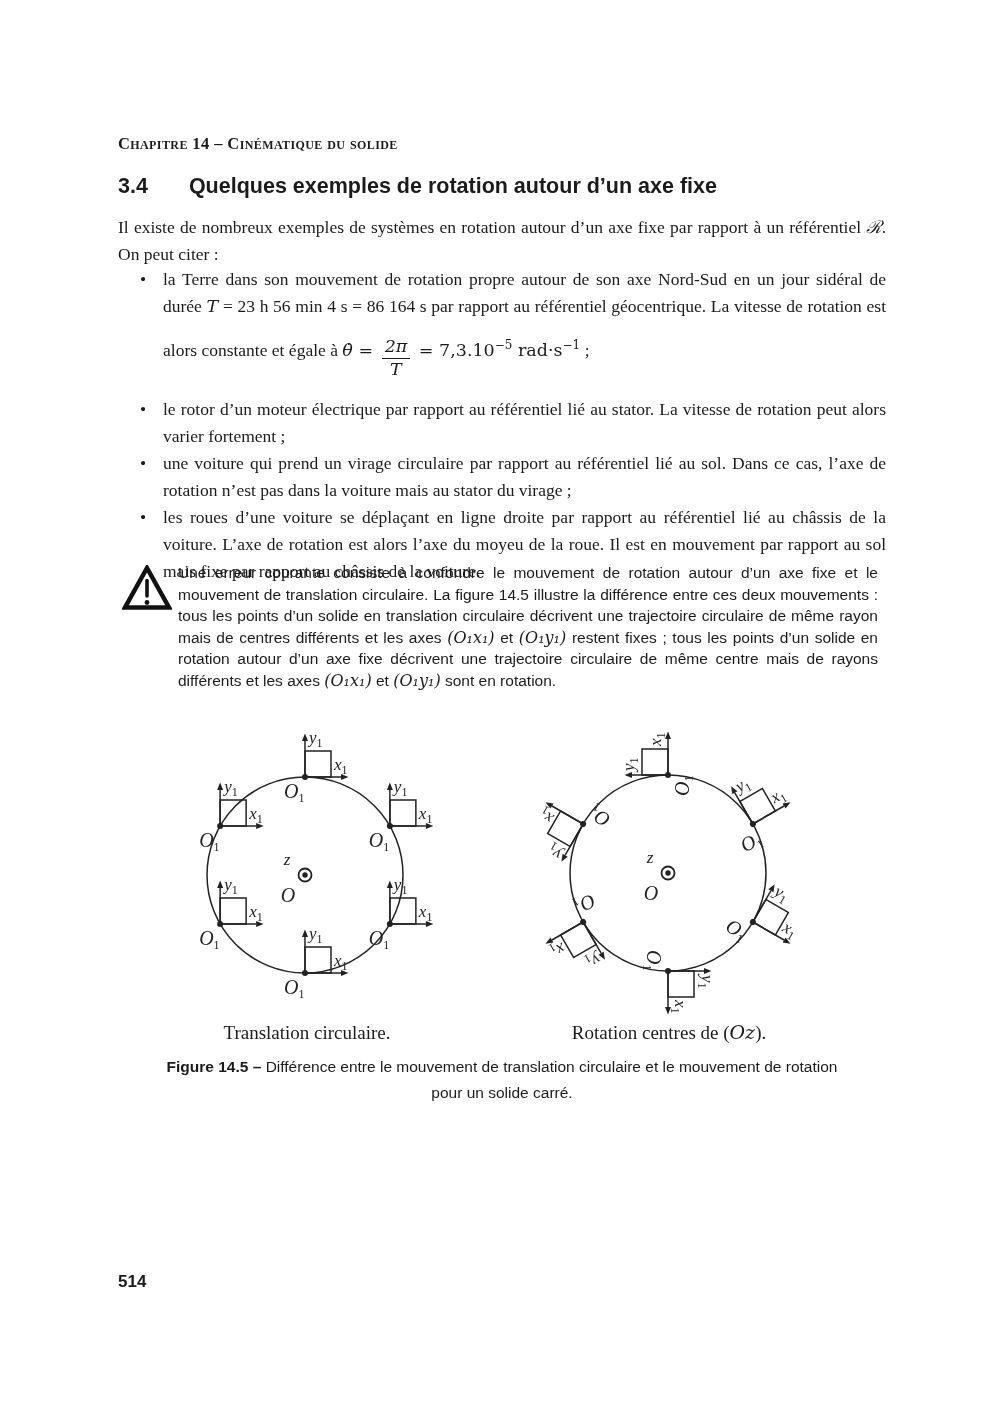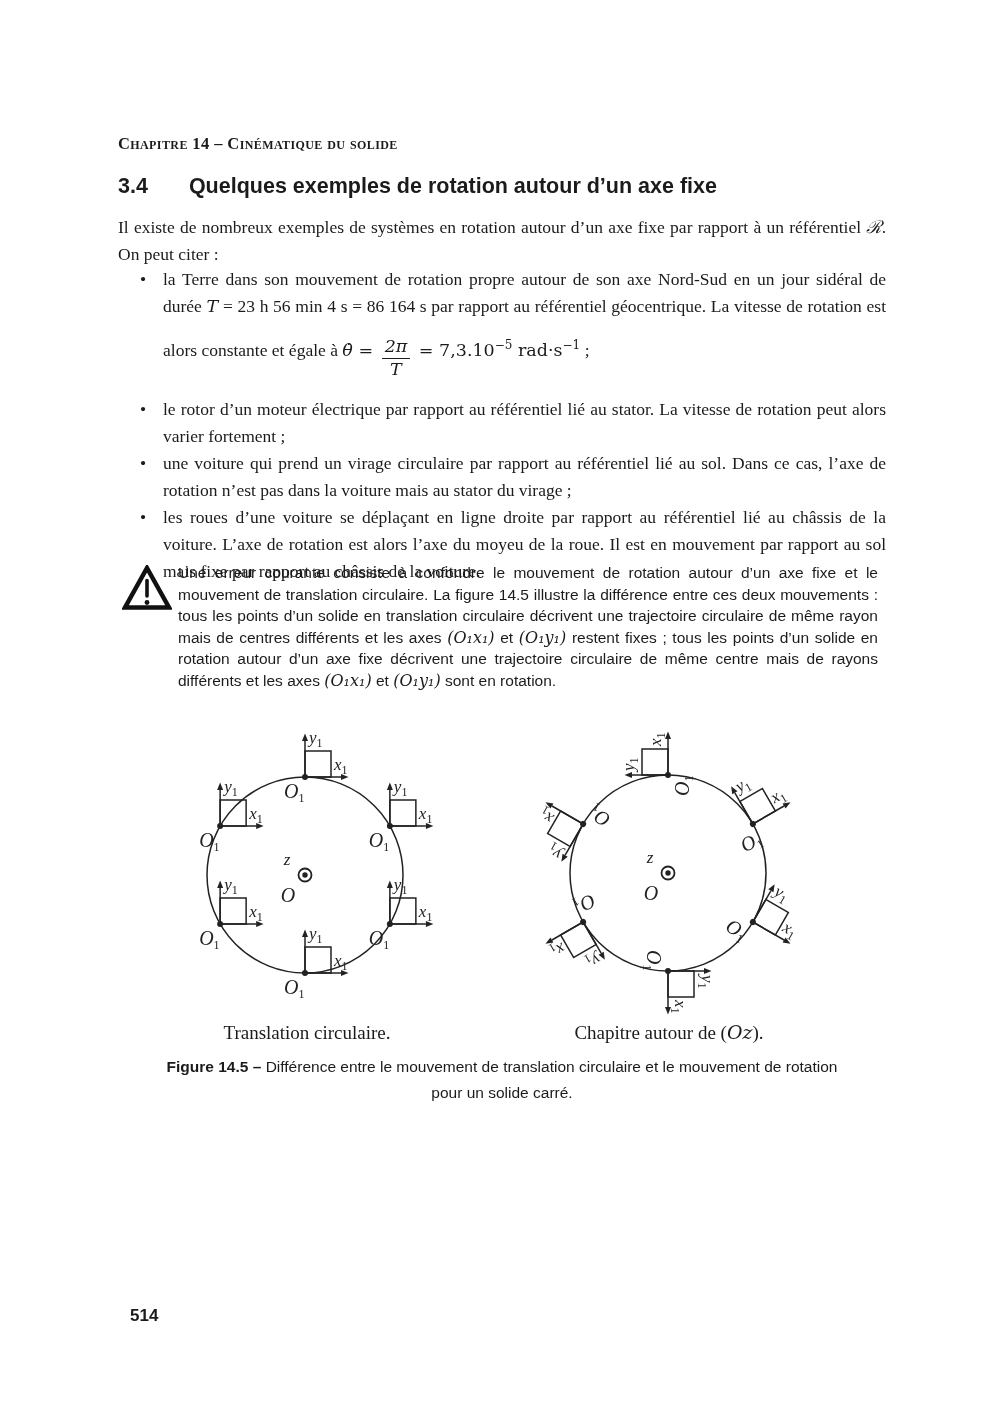--- a/index.html
+++ b/index.html
@@ -73,23 +73,23 @@
 
   .figcaption{
     position:absolute;left:502px;top:1054px;transform:translateX(-50%);
     width:700px;text-align:center;
     font-family:"Liberation Sans","DejaVu Sans",sans-serif;
     font-size:15.5px;line-height:26px;
   }
   .figcaption .label{font-weight:bold;}
 
   .pagenum{
-    position:absolute;left:118px;top:1306px;
-    font-family:"Liberation Sans","DejaVu Sans",sans-serif;
-    font-weight:bold;font-size:17px;margin-left:12px;
+    position:absolute;left:118px;top:1272px;
+    font-family:"Liberation Sans","DejaVu Sans",sans-serif;
+    font-weight:bold;font-size:17px;
   }
 </style>
 </head>
 <body>
 
 <div class="page">
 
   <div class="running-header">Chapitre 14 – Cinématique du solide</div>
 
   <div class="section-heading">
@@ -263,21 +263,21 @@
         <line x1="0" y1="0" x2="0" y2="-36" stroke="#222" stroke-width="1.5"></line>
         <polygon points="-3,-36 0,-43.5 3,-36" fill="#222"></polygon>
         <circle cx="0" cy="0" r="3" fill="#222"></circle>
         <text class="dlabel" x="29" y="-7">x<tspan dy="4" font-size="12" font-style="normal">1</tspan></text>
         <text class="dlabel" x="4" y="-34">y<tspan dy="4" font-size="12" font-style="normal">1</tspan></text>
         <text class="dlabel-big" x="-21" y="21">O<tspan dy="4" font-size="12" font-style="normal">1</tspan></text>
       </g>
     </svg>
 
   <div id="caption-left" class="diagram-caption">Translation circulaire.</div>
-  <div id="caption-right" class="diagram-caption"><span>Chapitre autour de (</span><span class="mi">Oz</span><span>).</span></div>
+  <div id="caption-right" class="diagram-caption"><span>Rotation centres de (</span><span class="mi">Oz</span><span>).</span></div>
 
   <div class="figcaption">
     <span class="label">Figure 14.5 –</span><span> Différence entre le mouvement de translation circulaire et le mouvement de rotation pour un solide carré.</span>
   </div>
 
   <div class="pagenum">514</div>
 
 </div>
 
 </body></html>

